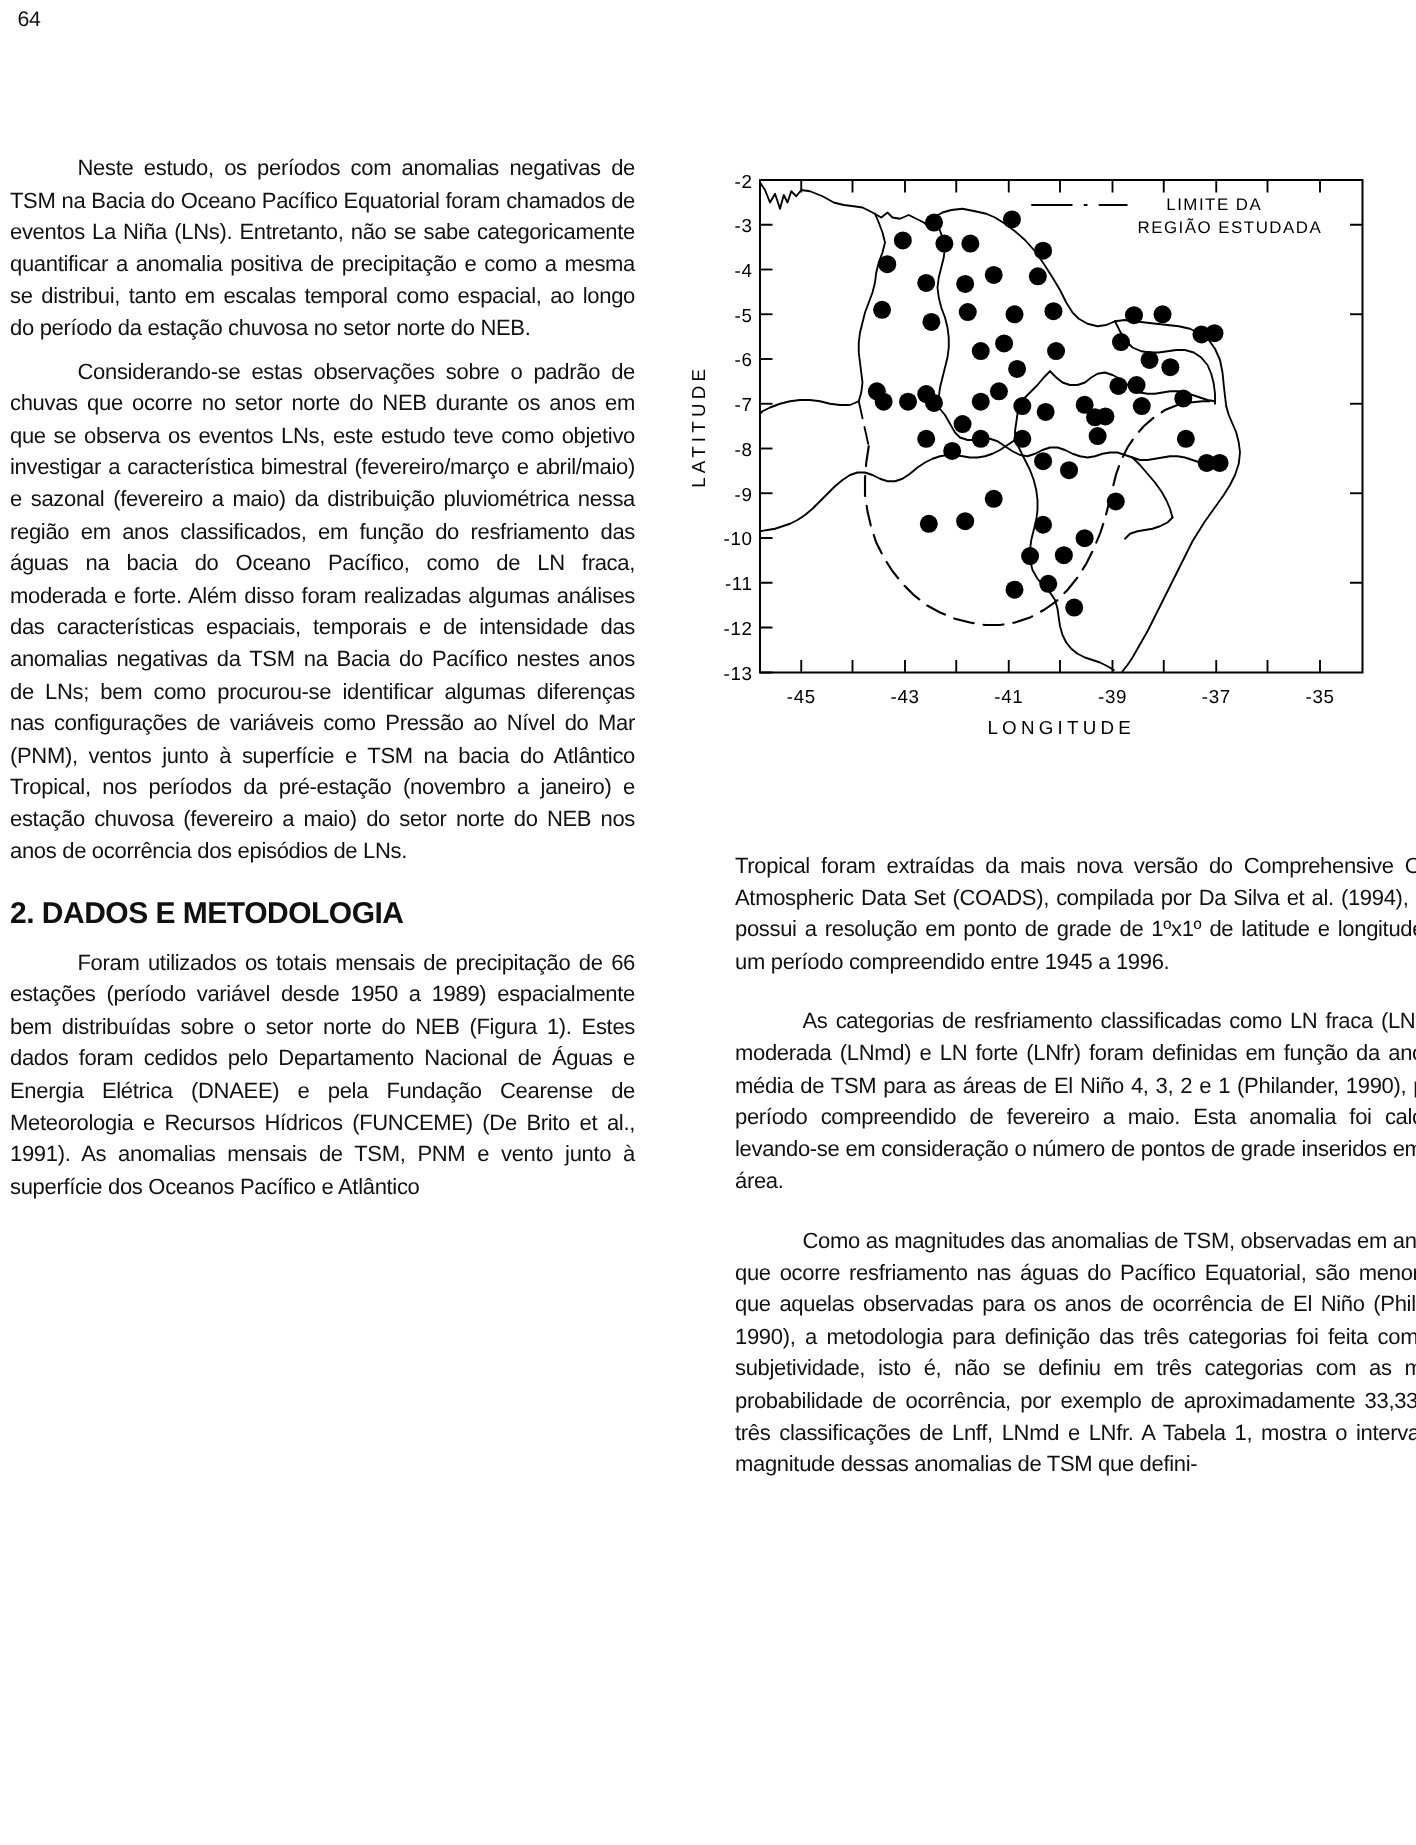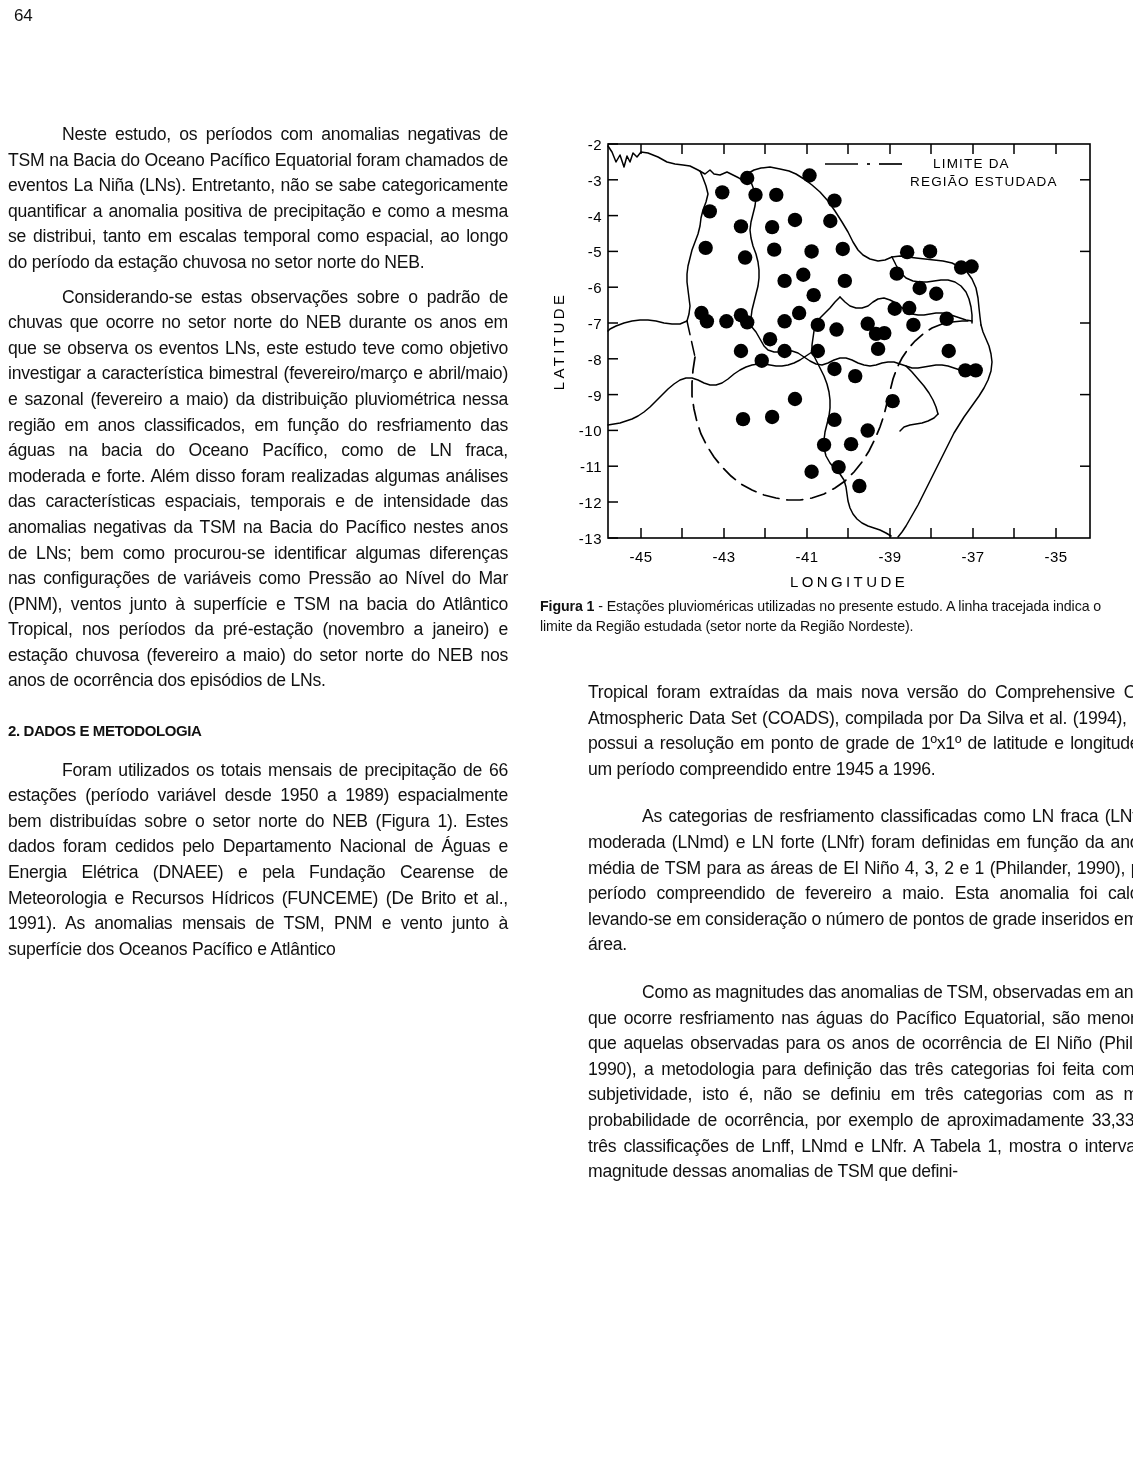--- a/index.html
+++ b/index.html
@@ -54,21 +54,21 @@
 
   .para {
     margin: 0 0 9px 0;
     text-align: justify;
     text-justify: inter-word;
   }
   .para.indent { text-indent: 54px; }
 
   .section-head {
     margin: 24px 0 14px 0;
-    font-size: 15px;
+    font-size: 24px;
     font-weight: bold;
     letter-spacing: -0.4px;
   }
 
   
   .figure-block {
     position: absolute;
     left: 540px;
     top: 122px;
     width: 592px;
@@ -364,23 +364,20 @@
             <circle cx="284.07" cy="322.87" r="7.2" fill="#000"></circle>
             <circle cx="311.08" cy="322.16" r="7.2" fill="#000"></circle>
             <circle cx="298.61" cy="345.08" r="7.2" fill="#000"></circle>
             <circle cx="271.60" cy="349.74" r="7.2" fill="#000"></circle>
             <circle cx="319.39" cy="364.06" r="7.2" fill="#000"></circle>
           </g>
       </svg>
     </div>
   </div>
 
-  <div class="fig-caption">
-    <b>Figura 1</b><span> - Estações pluvioméricas utilizadas no presente estudo. A linha tracejada indica o limite da Região estudada (setor norte da Região Nordeste).</span>
-  </div>
 
   <div class="col col-right" style="top:680px;">
     <p class="para">Tropical foram extraídas da mais nova versão do Comprehensive Ocean-Atmospheric Data Set (COADS), compilada por Da Silva et al. (1994), a qual possui a resolução em ponto de grade de 1ºx1º de latitude e longitude para um período compreendido entre 1945 a 1996.</p>
     <p class="para indent" style="margin-top:22px;">As categorias de resfriamento classificadas como LN fraca (LNff), LN moderada (LNmd) e LN forte (LNfr) foram definidas em função da anomalia média de TSM para as áreas de El Niño 4, 3, 2 e 1 (Philander, 1990), para o período compreendido de fevereiro a maio. Esta anomalia foi calculada levando-se em consideração o número de pontos de grade inseridos em cada área.</p>
     <p class="para indent" style="margin-top:22px;">Como as magnitudes das anomalias de TSM, observadas em anos em que ocorre resfriamento nas águas do Pacífico Equatorial, são menores do que aquelas observadas para os anos de ocorrência de El Niño (Philander, 1990), a metodologia para definição das três categorias foi feita com certa subjetividade, isto é, não se definiu em três categorias com as mesma probabilidade de ocorrência, por exemplo de aproximadamente 33,33%, as três classificações de Lnff, LNmd e LNfr. A Tabela 1, mostra o intervalo em magnitude dessas anomalias de TSM que defini-</p>
   </div>
 
 </div>
 
 </body></html>

